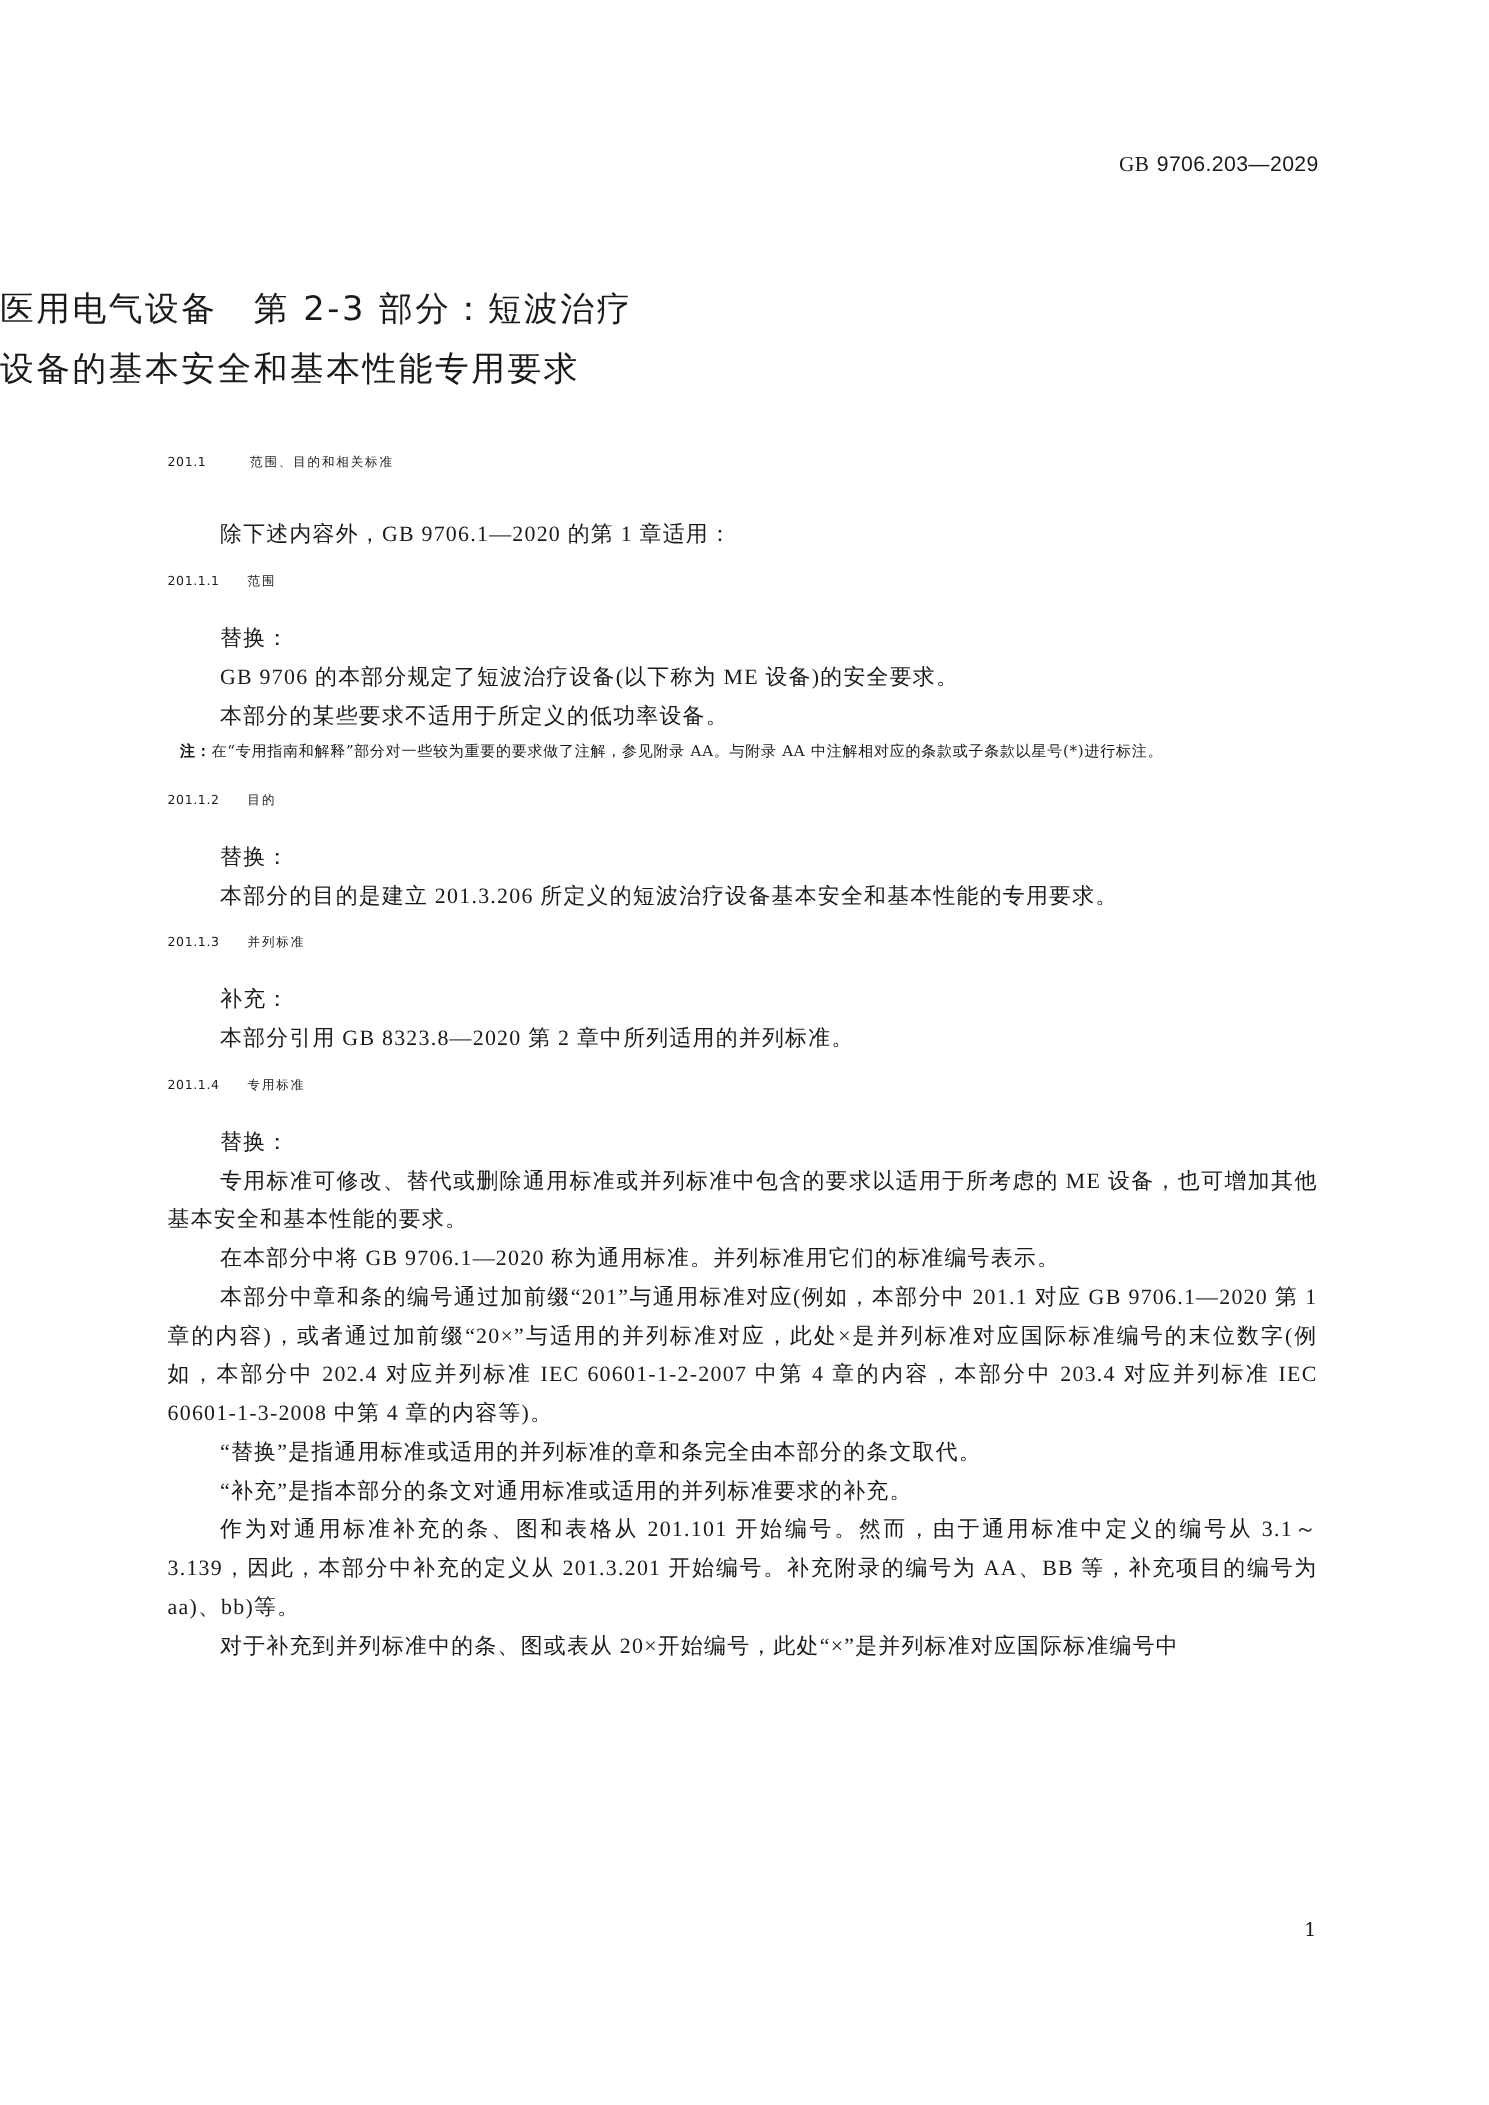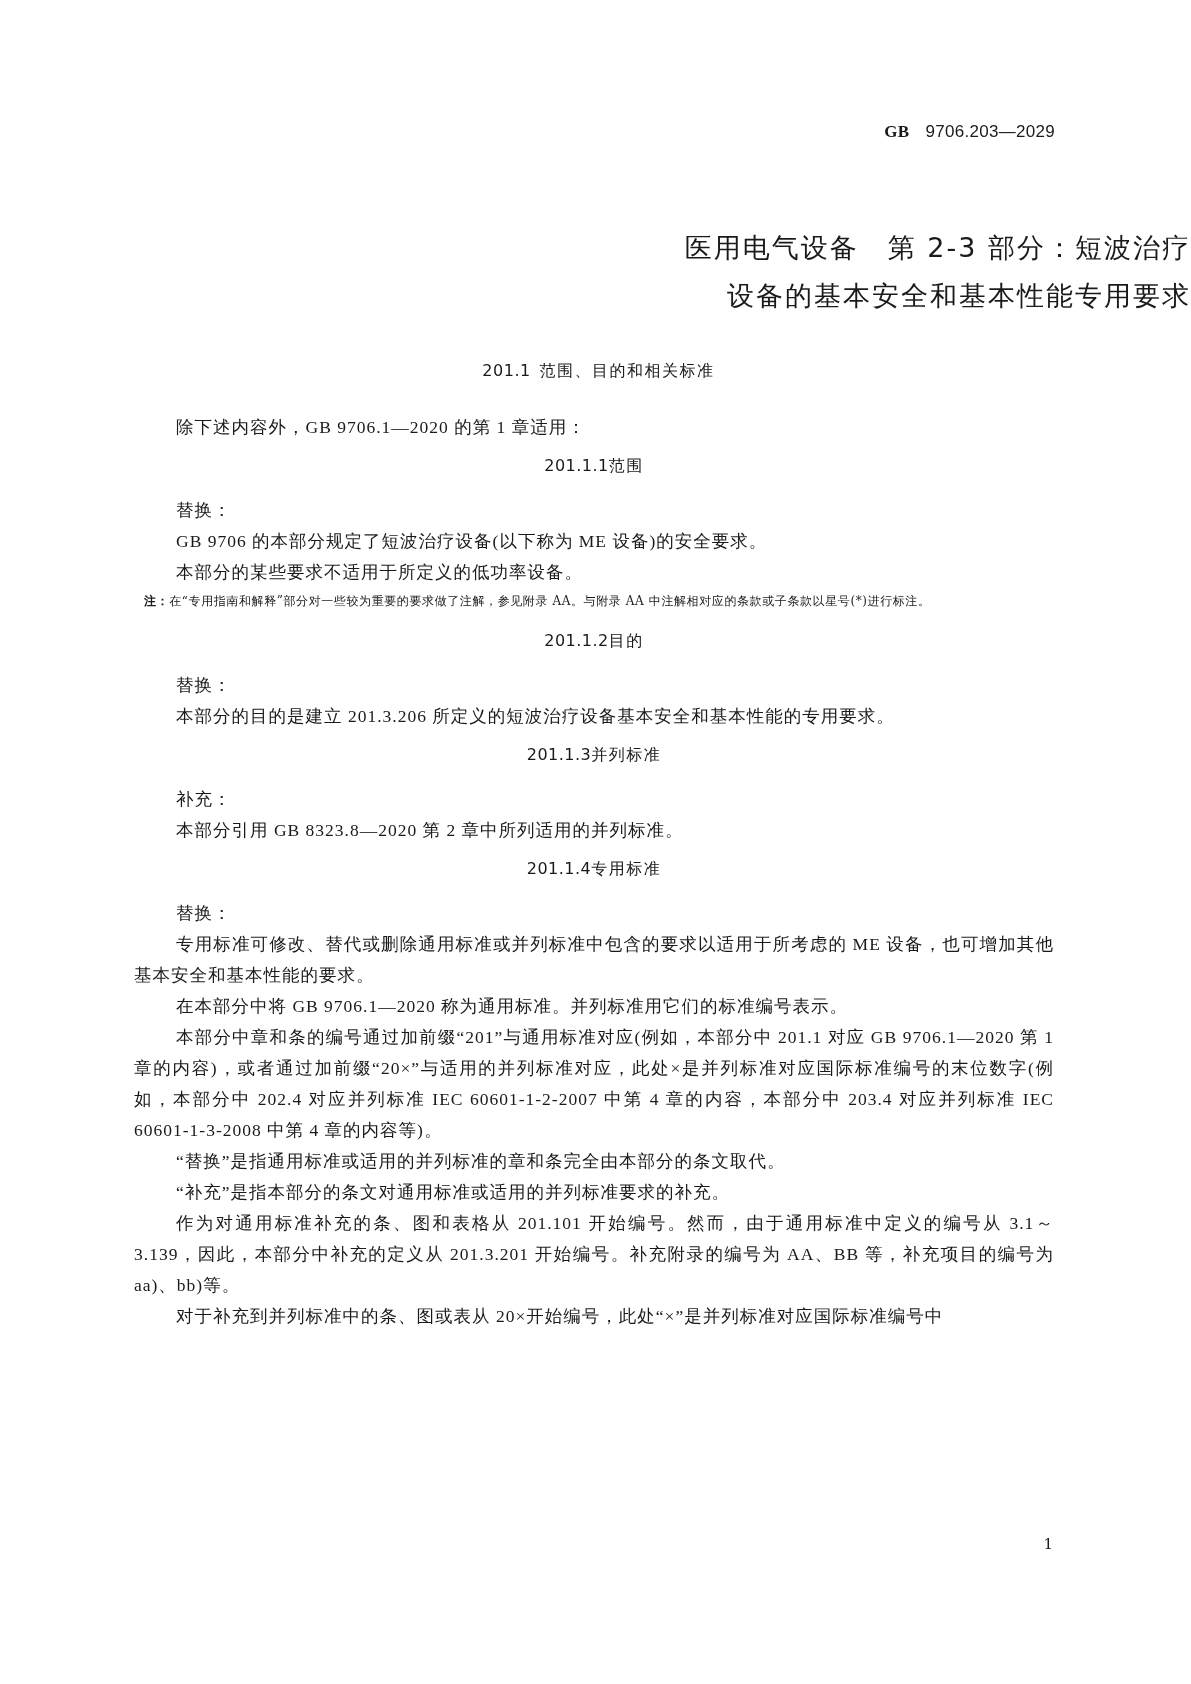--- a/index.html
+++ b/index.html
@@ -18,49 +18,48 @@
     .std-id {
       position: absolute;
       top: 122px;
       right: 136px;
       font-size: 17px;
       letter-spacing: 0.3px;
       font-family: "Liberation Sans", "DejaVu Sans", sans-serif;
     }
     .std-id .gb {
       font-family: "Liberation Serif", "DejaVu Serif", serif;
-      font-weight: bold;
-      margin-right: 16px;
+      font-weight: normal;
+      margin-right: 6px;
     }
     .title {
       position: absolute;
       top: 224px;
       left: 0;
       width: 1191px;
-      text-align: right;
+      text-align: left;
       font-family: "DejaVu Sans", "Liberation Sans", sans-serif;
       font-size: 27px;
       line-height: 48px;
       letter-spacing: 2px;
     }
     .title .line { display: block; }
     .content {
       position: absolute;
       left: 134px;
       top: 360px;
       width: 920px;
     }
     .heading {
       font-family: "DejaVu Sans", "Liberation Sans", sans-serif;
-      font-size: 16px;
+      font-size: 10px;
       letter-spacing: 0.5px;
       margin: 0;
       height: 22px;
       line-height: 22px;
-      text-align: center;
     }
     .heading .num { display: inline-block; min-width: 64px; }
     .heading.h1 .num { min-width: 66px; }
     .heading .txt { letter-spacing: 1.5px; }
     p {
       margin: 0;
       font-size: 17.5px;
       line-height: 31px;
       letter-spacing: 1px;
       text-align: justify;

